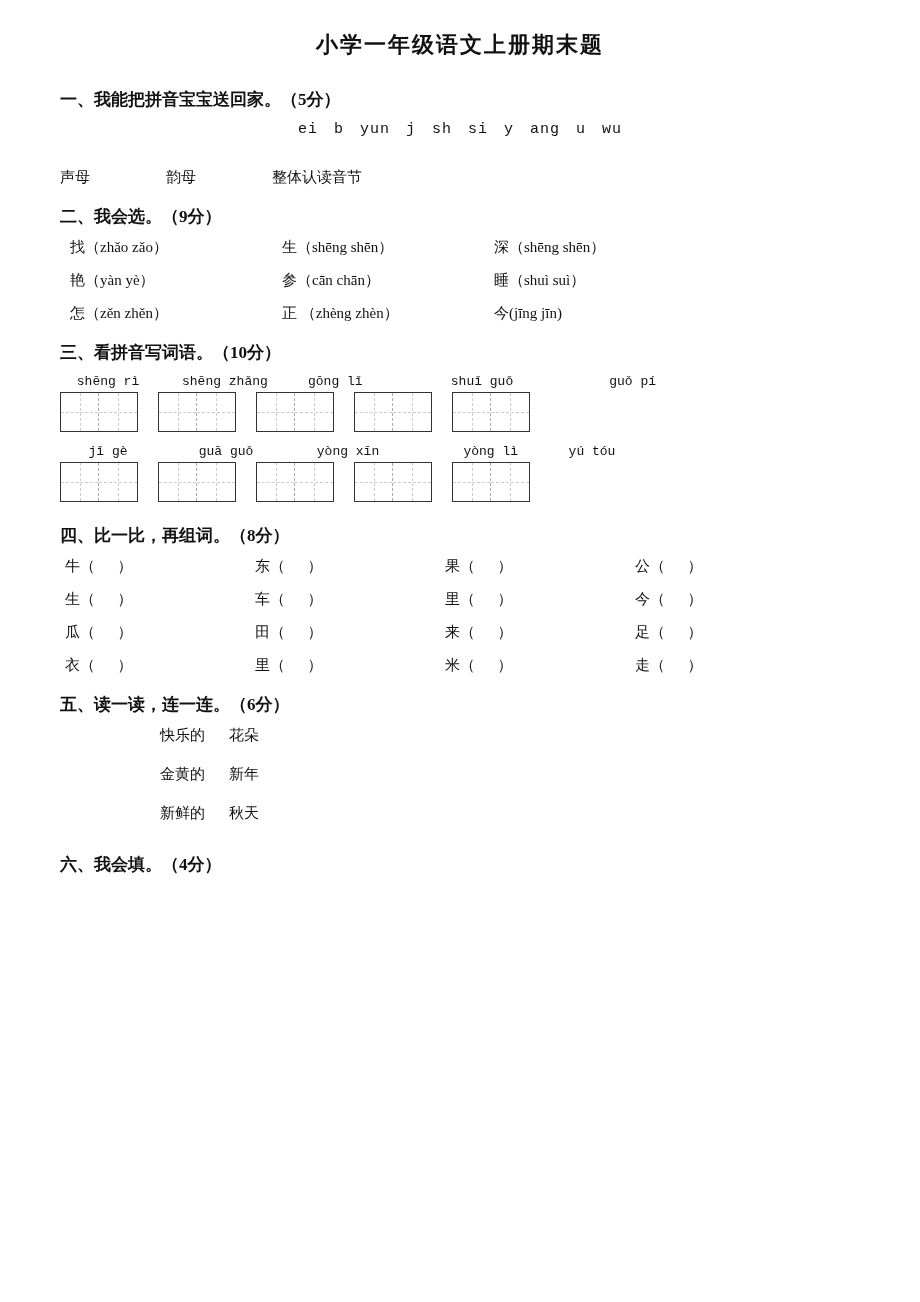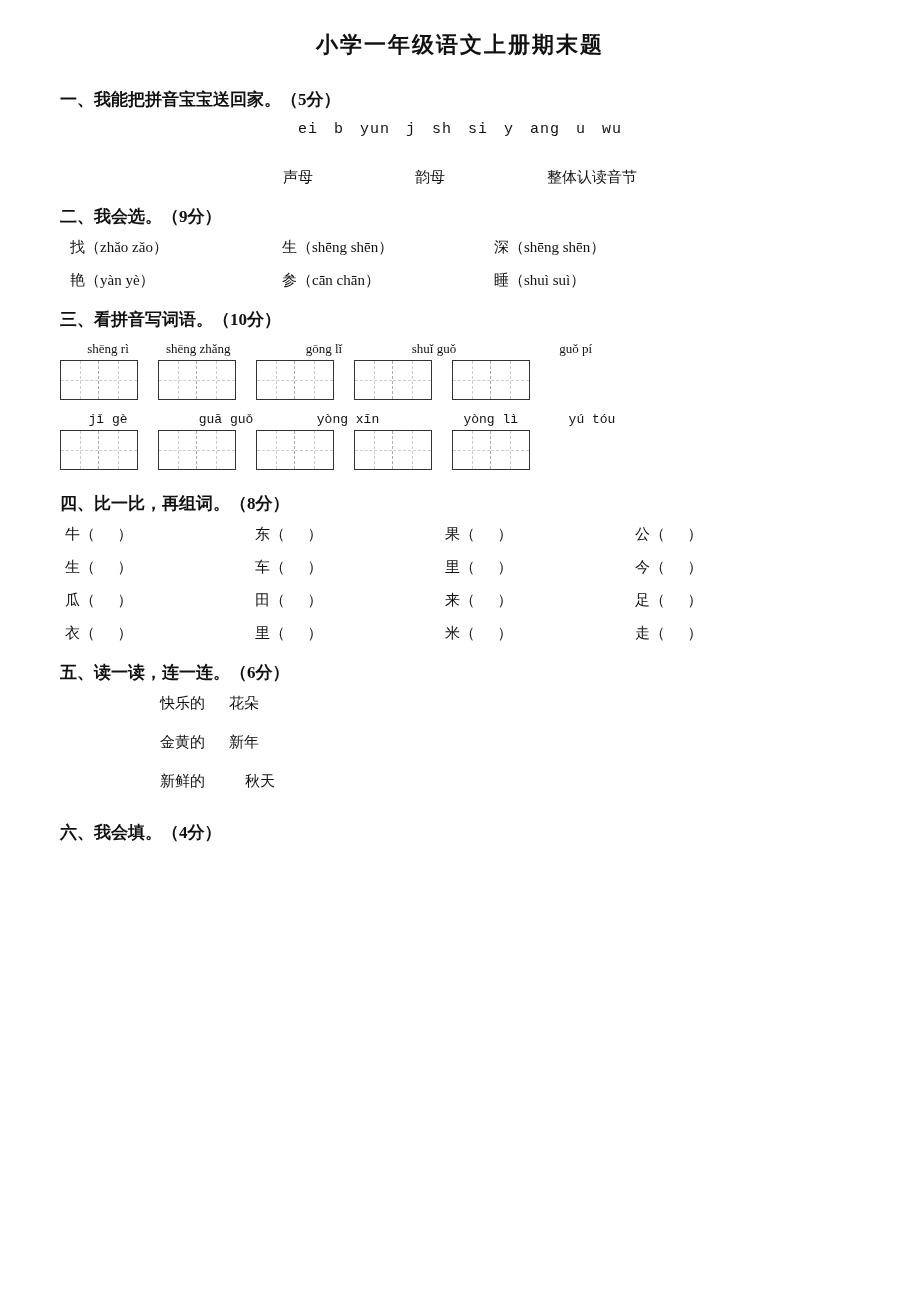--- a/index.html
+++ b/index.html
@@ -29,22 +29,21 @@
       display: flex;
       gap: 16px;
       justify-content: center;
       font-family: "Courier New", monospace;
       font-size: 15px;
       margin-bottom: 8px;
       letter-spacing: 1px;
     }
     .section1-labels {
       display: flex;
-      justify-content: center;
-      gap: 102px;
+      gap: 76px;
       font-size: 15px;
       margin-top: 30px;
       margin-bottom: 18px;
     }
     
     .section2-rows {
       margin-left: 10px;
     }
     .choice-row {
       display: flex;
@@ -149,29 +148,34 @@
   <div class="choice-row">
     <span class="choice-item">找（zhǎo  zǎo）</span>
     <span class="choice-item">生（shēng  shēn）</span>
     <span class="choice-item">深（shēng  shēn）</span>
   </div>
   <div class="choice-row">
     <span class="choice-item">艳（yàn  yè）</span>
     <span class="choice-item">参（cān  chān）</span>
     <span class="choice-item">睡（shuì  suì）</span>
   </div>
+  <div class="choice-row">
+    <span class="choice-item">怎（zěn  zhěn）</span>
+    <span class="choice-item">正  （zhèng  zhèn）</span>
+    <span class="choice-item">今(jīng  jīn)</span>
+  </div>
 </div>
 
 <div class="section-title">三、看拼音写词语。（10分）</div>
 <div class="writing-section">
 
-  <div style="display:flex; gap:0; margin-bottom:3px; font-family:Liberation Serif, serif; font-size:13px;">
+  <div style="display:flex; gap:16px; margin-bottom:3px; font-family:Liberation Mono, monospace; font-size:13px;">
     <span style="width:96px; text-align:center;">shēng rì</span>
     <span style="width:96px; text-align:left; margin-left:10px;">shēng zhǎng</span>
-    <span style="width:96px; text-align:center; margin-left:14px;">gōng lǐ</span>
+    <span style="width:96px; margin-left:14px;">gōng lǐ</span>
     <span style="width:96px; text-align:center; margin-left:14px;">shuǐ guǒ</span>
     <span style="width:96px; text-align:right; margin-left:14px;">guǒ pí</span>
   </div>
 
   <div class="writing-boxes-row" style="margin-bottom:12px;">
     <div class="char-box-group">
       <div class="char-box"></div>
       <div class="char-box"></div>
     </div>
     <div class="char-box-group" style="margin-left:8px;">
@@ -260,18 +264,18 @@
     <div class="s5-row" style="margin-bottom:20px;">
       <span>快乐的</span>
       <span style="margin-left:8px;">花朵</span>
     </div>
     <div class="s5-row" style="margin-bottom:20px;">
       <span>金黄的</span>
       <span style="margin-left:8px;">新年</span>
     </div>
     <div class="s5-row">
       <span>新鲜的</span>
-      <span style="margin-left:24px;text-align:right;">秋天</span>
+      <span style="margin-left:8px;text-align:right;">秋天</span>
     </div>
   </div>
 </div>
 
 <div class="section-title" style="margin-top:30px;">六、我会填。（4分）</div>
 
 </body></html>

